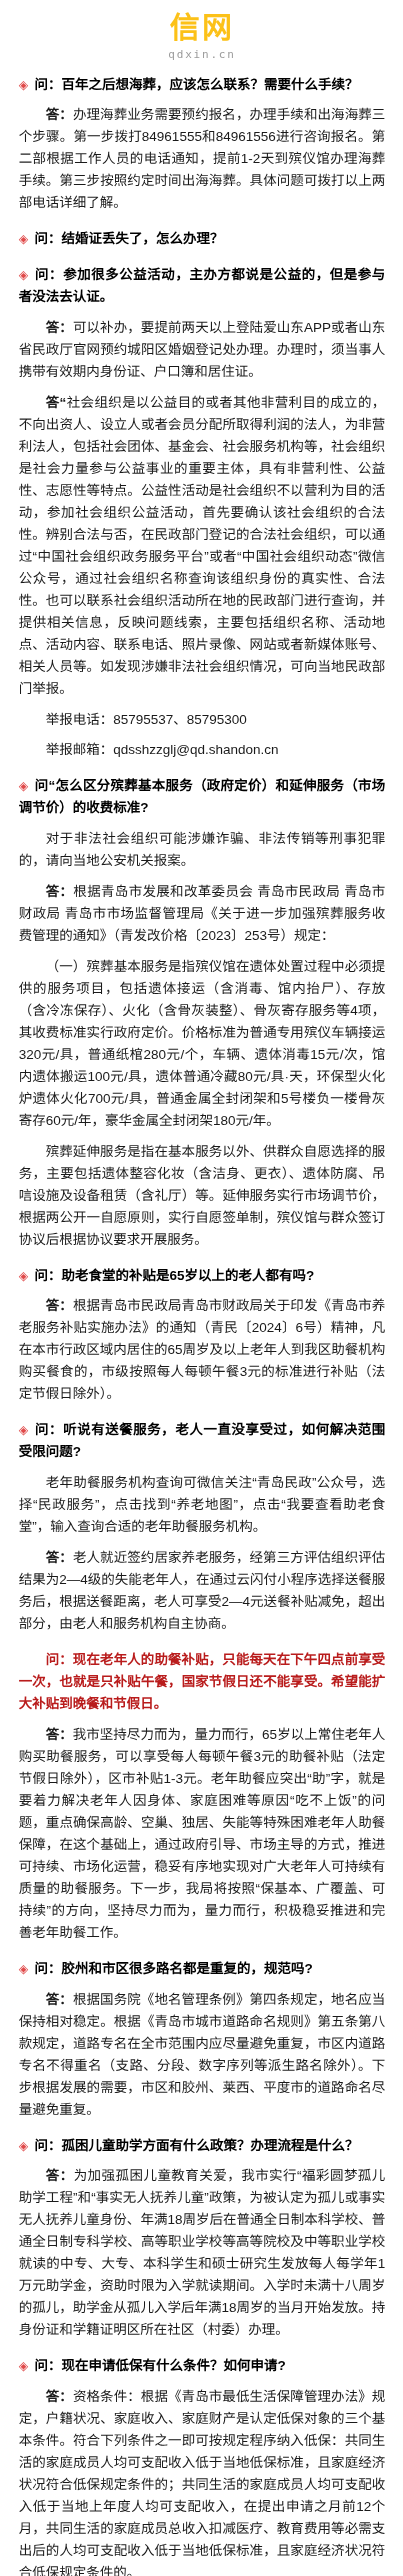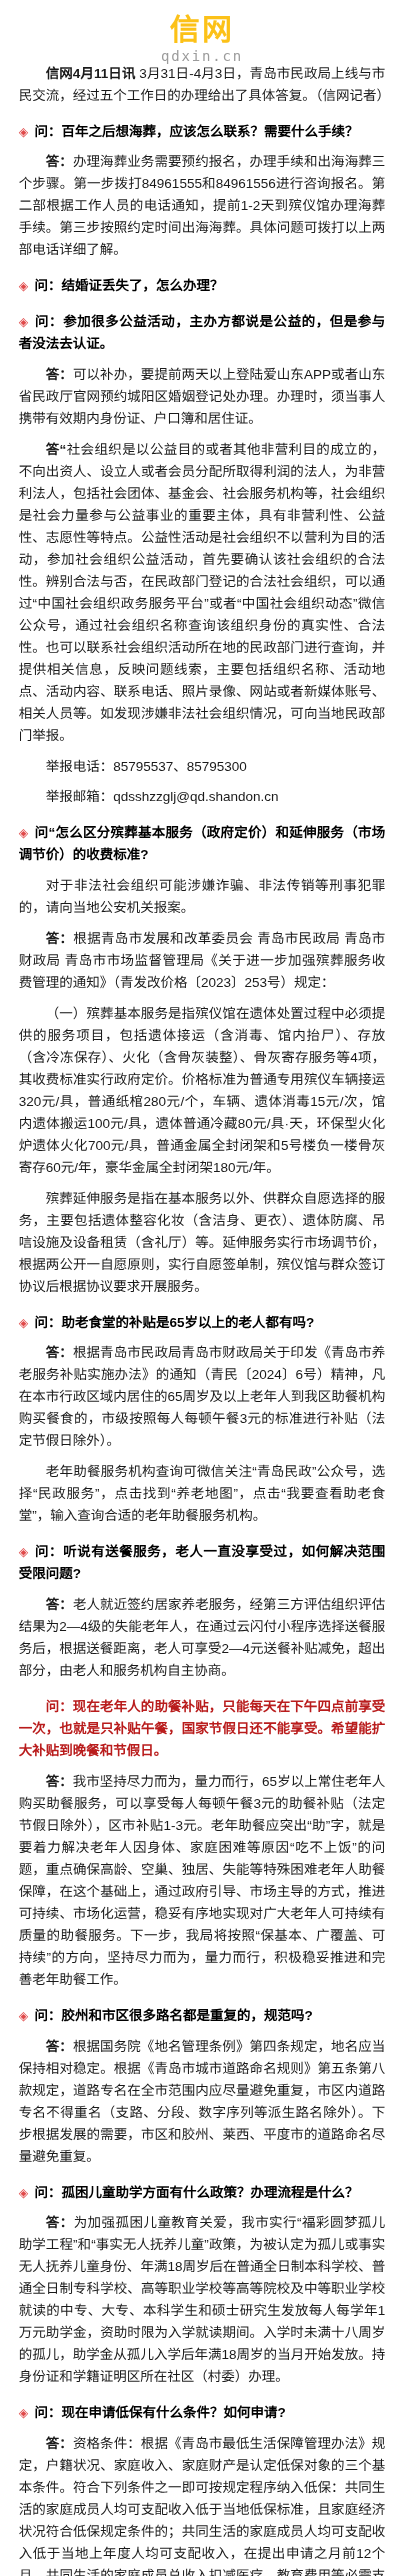--- a/index.html
+++ b/index.html
@@ -25,25 +25,25 @@
   .logo-wrap {
     text-align: center;
     padding-top: 15px;
     line-height: 1;
   }
   .logo-text {
     font-size: 30px;
     font-weight: bold;
     color: #fcc118;
     letter-spacing: 2.3px;
-    font-family: Liberation Sans, sans-serif;
+    font-family: Liberation Mono, monospace;
   }
   .logo-domain {
     margin-top: 3.5px;
-    font-size: 14px;
+    font-size: 11px;
     color: #9b9b9b;
     letter-spacing: 1.8px;
     font-family: "DejaVu Sans Mono", monospace;
     text-align: center;
   }
   .title {
     font-size: 16.4px;
     font-weight: bold;
     color: #000000;
     text-align: center;
@@ -88,38 +88,37 @@
 <div class="page">
   <div class="content">
 
     <div class="logo-wrap">
       <div class="logo-text">信网</div>
       <div class="logo-domain">qdxin.cn</div>
     </div>
 
 
     <div id="article-body">
-        <p class="blk p"><b>信网4月11日讯 </b>3月31日-4月3日，青岛市民政局上线与市民交流，经过五个工作日的办理给出了具体答复。（信网记者）</p>
         <p class="blk q"><span class="diamond">◈</span>问：百年之后想海葬，应该怎么联系？需要什么手续？</p>
         <p class="blk a"><b>答：</b>办理海葬业务需要预约报名，办理手续和出海海葬三个步骤。第一步拨打84961555和84961556进行咨询报名。第二部根据工作人员的电话通知，提前1-2天到殡仪馆办理海葬手续。第三步按照约定时间出海海葬。具体问题可拨打以上两部电话详细了解。</p>
         <p class="blk q"><span class="diamond">◈</span>问：结婚证丢失了，怎么办理？</p>
         <p class="blk q"><span class="diamond">◈</span>问：参加很多公益活动，主办方都说是公益的，但是参与者没法去认证。</p>
         <p class="blk a"><b>答：</b>可以补办，要提前两天以上登陆爱山东APP或者山东省民政厅官网预约城阳区婚姻登记处办理。办理时，须当事人携带有效期内身份证、户口簿和居住证。</p>
         <p class="blk a"><b>答“</b>社会组织是以公益目的或者其他非营利目的成立的，不向出资人、设立人或者会员分配所取得利润的法人，为非营利法人，包括社会团体、基金会、社会服务机构等，社会组织是社会力量参与公益事业的重要主体，具有非营利性、公益性、志愿性等特点。公益性活动是社会组织不以营利为目的活动，参加社会组织公益活动，首先要确认该社会组织的合法性。辨别合法与否，在民政部门登记的合法社会组织，可以通过“中国社会组织政务服务平台”或者“中国社会组织动态”微信公众号，通过社会组织名称查询该组织身份的真实性、合法性。也可以联系社会组织活动所在地的民政部门进行查询，并提供相关信息，反映问题线索，主要包括组织名称、活动地点、活动内容、联系电话、照片录像、网站或者新媒体账号、相关人员等。如发现涉嫌非法社会组织情况，可向当地民政部门举报。</p>
         <p class="blk p">举报电话：85795537、85795300</p>
         <p class="blk p">举报邮箱：qdsshzzglj@qd.shandon.cn</p>
         <p class="blk q"><span class="diamond">◈</span>问“怎么区分殡葬基本服务（政府定价）和延伸服务（市场调节价）的收费标准?</p>
         <p class="blk p">对于非法社会组织可能涉嫌诈骗、非法传销等刑事犯罪的，请向当地公安机关报案。</p>
         <p class="blk a"><b>答：</b>根据青岛市发展和改革委员会 青岛市民政局 青岛市财政局 青岛市市场监督管理局《关于进一步加强殡葬服务收费管理的通知》（青发改价格〔2023〕253号）规定：</p>
         <p class="blk p">（一）殡葬基本服务是指殡仪馆在遗体处置过程中必须提供的服务项目，包括遗体接运（含消毒、馆内抬尸）、存放（含冷冻保存）、火化（含骨灰装整）、骨灰寄存服务等4项，其收费标准实行政府定价。价格标准为普通专用殡仪车辆接运320元/具，普通纸棺280元/个，车辆、遗体消毒15元/次，馆内遗体搬运100元/具，遗体普通冷藏80元/具·天，环保型火化炉遗体火化700元/具，普通金属全封闭架和5号楼负一楼骨灰寄存60元/年，豪华金属全封闭架180元/年。</p>
         <p class="blk p">殡葬延伸服务是指在基本服务以外、供群众自愿选择的服务，主要包括遗体整容化妆（含洁身、更衣）、遗体防腐、吊唁设施及设备租赁（含礼厅）等。延伸服务实行市场调节价，根据两公开一自愿原则，实行自愿签单制，殡仪馆与群众签订协议后根据协议要求开展服务。</p>
         <p class="blk q"><span class="diamond">◈</span>问：助老食堂的补贴是65岁以上的老人都有吗?</p>
         <p class="blk a"><b>答：</b>根据青岛市民政局青岛市财政局关于印发《青岛市养老服务补贴实施办法》的通知（青民〔2024〕6号）精神，凡在本市行政区域内居住的65周岁及以上老年人到我区助餐机构购买餐食的，市级按照每人每顿午餐3元的标准进行补贴（法定节假日除外）。</p>
+        <p class="blk q"><span class="diamond">◈</span>问：听说有送餐服务，老人一直没享受过，如何解决范围受限问题?</p>
         <p class="blk p">老年助餐服务机构查询可微信关注“青岛民政”公众号，选择“民政服务”，点击找到“养老地图”，点击“我要查看助老食堂”，输入查询合适的老年助餐服务机构。</p>
-        <p class="blk q"><span class="diamond">◈</span>问：听说有送餐服务，老人一直没享受过，如何解决范围受限问题?</p>
         <p class="blk a"><b>答：</b>老人就近签约居家养老服务，经第三方评估组织评估结果为2—4级的失能老年人，在通过云闪付小程序选择送餐服务后，根据送餐距离，老人可享受2—4元送餐补贴减免，超出部分，由老人和服务机构自主协商。</p>
         <p class="blk qi">问：现在老年人的助餐补贴，只能每天在下午四点前享受一次，也就是只补贴午餐，国家节假日还不能享受。希望能扩大补贴到晚餐和节假日。</p>
         <p class="blk a"><b>答：</b>我市坚持尽力而为，量力而行，65岁以上常住老年人购买助餐服务，可以享受每人每顿午餐3元的助餐补贴（法定节假日除外），区市补贴1-3元。老年助餐应突出“助”字，就是要着力解决老年人因身体、家庭困难等原因“吃不上饭”的问题，重点确保高龄、空巢、独居、失能等特殊困难老年人助餐保障，在这个基础上，通过政府引导、市场主导的方式，推进可持续、市场化运营，稳妥有序地实现对广大老年人可持续有质量的助餐服务。下一步，我局将按照“保基本、广覆盖、可持续”的方向，坚持尽力而为，量力而行，积极稳妥推进和完善老年助餐工作。</p>
         <p class="blk q"><span class="diamond">◈</span>问：胶州和市区很多路名都是重复的，规范吗?</p>
         <p class="blk a"><b>答：</b>根据国务院《地名管理条例》第四条规定，地名应当保持相对稳定。根据《青岛市城市道路命名规则》第五条第八款规定，道路专名在全市范围内应尽量避免重复，市区内道路专名不得重名（支路、分段、数字序列等派生路名除外）。下步根据发展的需要，市区和胶州、莱西、平度市的道路命名尽量避免重复。</p>
         <p class="blk q"><span class="diamond">◈</span>问：孤困儿童助学方面有什么政策？办理流程是什么？</p>
         <p class="blk a"><b>答：</b>为加强孤困儿童教育关爱，我市实行“福彩圆梦孤儿助学工程”和“事实无人抚养儿童”政策，为被认定为孤儿或事实无人抚养儿童身份、年满18周岁后在普通全日制本科学校、普通全日制专科学校、高等职业学校等高等院校及中等职业学校就读的中专、大专、本科学生和硕士研究生发放每人每学年1万元助学金，资助时限为入学就读期间。入学时未满十八周岁的孤儿，助学金从孤儿入学后年满18周岁的当月开始发放。持身份证和学籍证明区所在社区（村委）办理。</p>
         <p class="blk q"><span class="diamond">◈</span>问：现在申请低保有什么条件？如何申请?</p>
         <p class="blk a"><b>答：</b>资格条件：根据《青岛市最低生活保障管理办法》规定，户籍状况、家庭收入、家庭财产是认定低保对象的三个基本条件。符合下列条件之一即可按规定程序纳入低保：共同生活的家庭成员人均可支配收入低于当地低保标准，且家庭经济状况符合低保规定条件的；共同生活的家庭成员人均可支配收入低于当地上年度人均可支配收入，在提出申请之月前12个月，共同生活的家庭成员总收入扣减医疗、教育费用等必需支出后的人均可支配收入低于当地低保标准，且家庭经济状况符合低保规定条件的。</p>
       </div>

